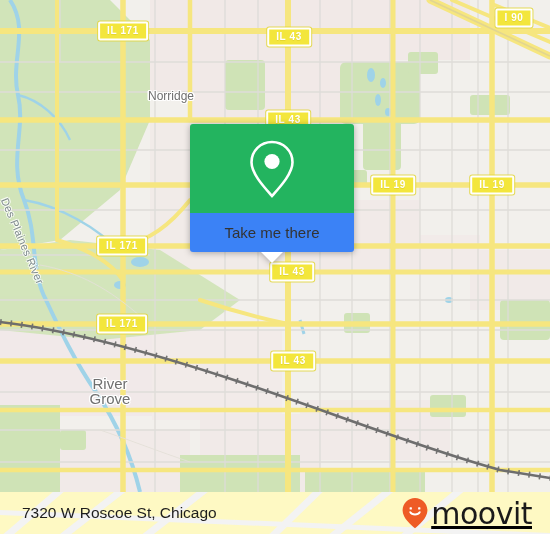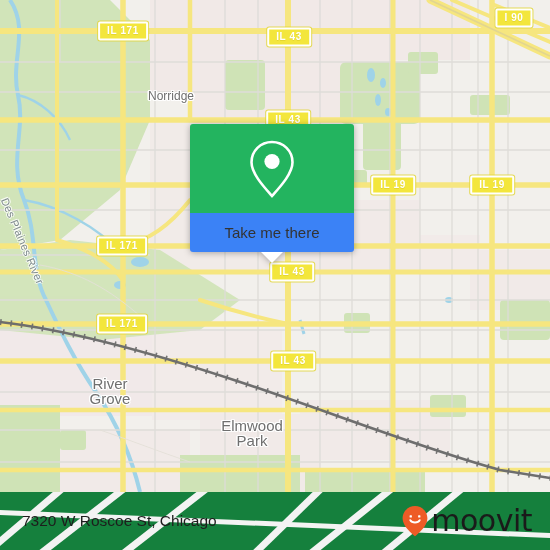--- a/index.html
+++ b/index.html
@@ -134,42 +134,43 @@
     border-right: 11px solid transparent;
     border-top: 11px solid #ffffff;
   }
 
   
   #footer {
     position: absolute;
     left: 0;
     top: 492px;
     width: 550px;
-    height: 58px;
-    background: #15803d;
+    height: 42px;
+    background: #fef9c3;
     overflow: hidden;
   }
   #footer-lines { position: absolute; left: 0; top: 0; }
   #footer-address {
     position: absolute;
     left: 22px;
     top: 50%;
     transform: translateY(-50%);
     color: #1d1d1d;
     font-size: 15.5px;
     white-space: nowrap;
   }
   #brand {
     position: absolute;
     right: 18px;
     top: 50%;
     transform: translateY(-50%);
     display: flex;
-    align-items: center;
+    align-items: flex-end;
     gap: 3px;
+    text-decoration: underline;
   }
   #brand-name {
     color: #1a1a1a;
     font-size: 30px;
     letter-spacing: -0.5px;
     line-height: 30px;
     font-family: "DejaVu Sans", sans-serif;
   }
 </style>
 </head>
@@ -298,22 +299,20 @@
         <path d="M40,265 C80,272 110,290 140,316"></path>
         <path d="M100,430 C130,440 160,452 190,462"></path>
       </g>
     </svg>
 
     <div class="map-label" style="left:148px; top:89px;">Norridge</div>
 
     <div class="map-label centered" style="left:110px; top:376px; width:84px; margin-left:-42px; font-size:15px;">River
 Grove</div>
 
-    <div class="map-label centered" style="left:252px; top:418px; width:100px; margin-left:-50px; font-size:15px;">Elmwood
-Park</div>
 
     <div class="river-label" style="left:10px; top:196px; transform: rotate(67deg);">Des Plaines River</div>
 
     <div class="shield" style="left:123px; top:31px;">IL 171</div>
     <div class="shield" style="left:289px; top:37px;">IL 43</div>
     <div class="shield" style="left:514px; top:18px;">I 90</div>
     <div class="shield" style="left:288px; top:120px;">IL 43</div>
     <div class="shield" style="left:393px; top:185px;">IL 19</div>
     <div class="shield" style="left:492px; top:185px;">IL 19</div>
     <div class="shield" style="left:122px; top:246px;">IL 171</div>

